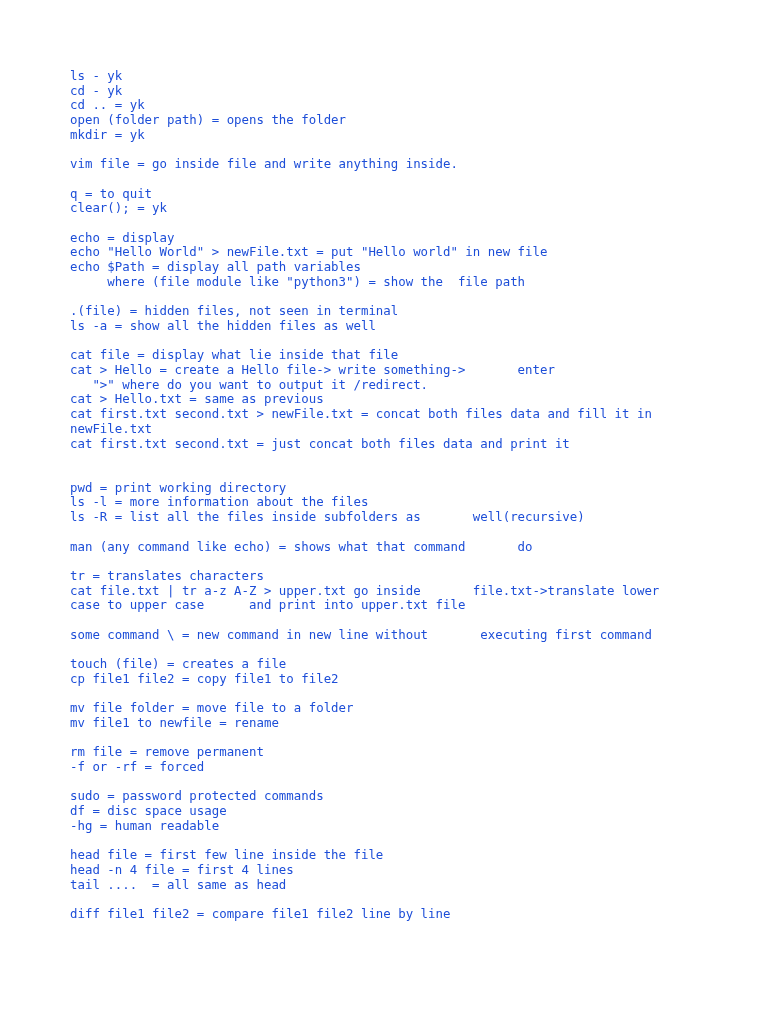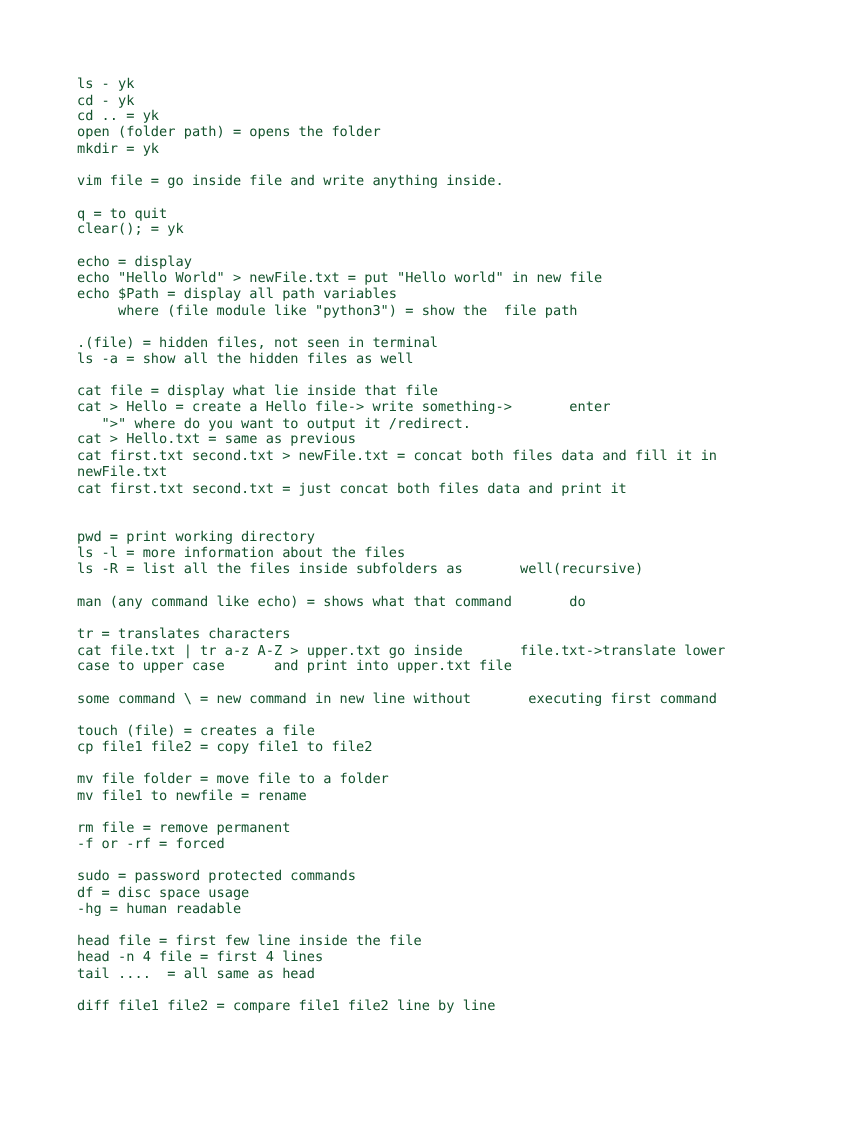--- a/index.html
+++ b/index.html
@@ -21,21 +21,21 @@
   }
   .doc-text {
     position: absolute;
     left: 70px;
     top: 69px;
     margin: 0;
     font-family: "DejaVu Sans Mono", "Liberation Mono", monospace;
     font-size: 12.4px;
     line-height: 14.7px;
     font-weight: normal;
-    color: #14532d;
+    color: #1d4ed8;
     white-space: pre;
     letter-spacing: 0;
   }
 </style>
 </head>
 <body>
 
 <div class="page">
   <pre class="doc-text">ls - yk
 cd - yk

